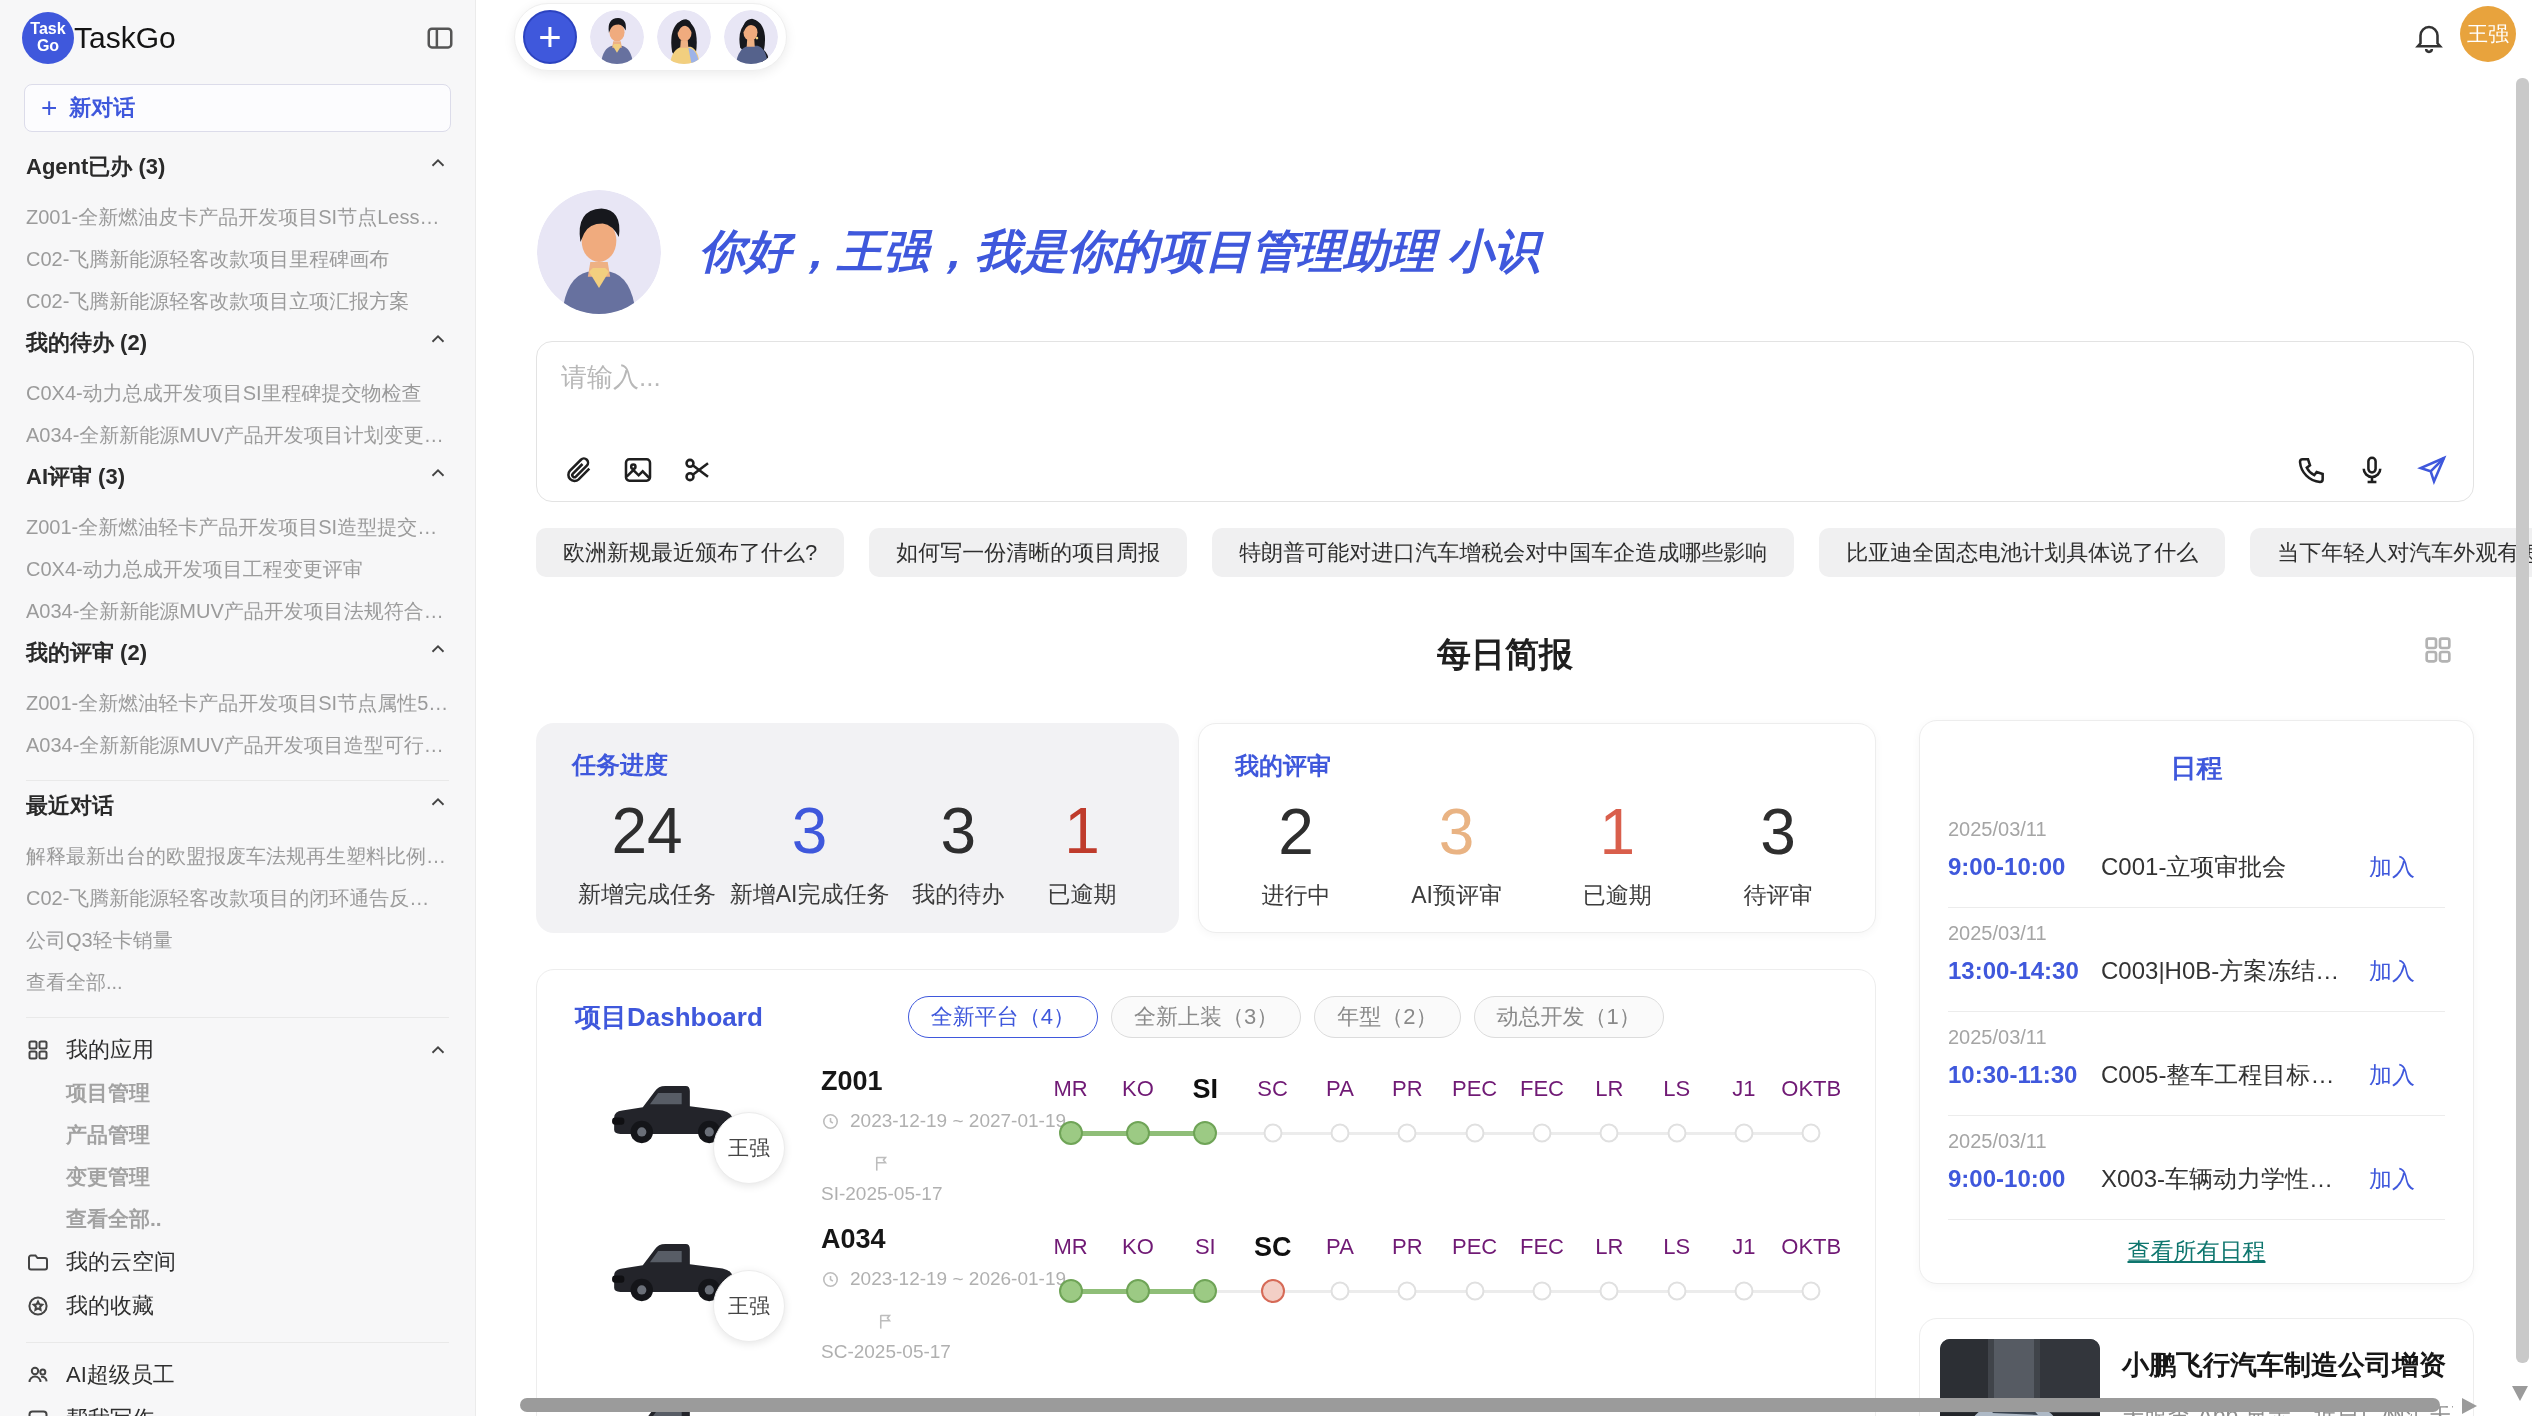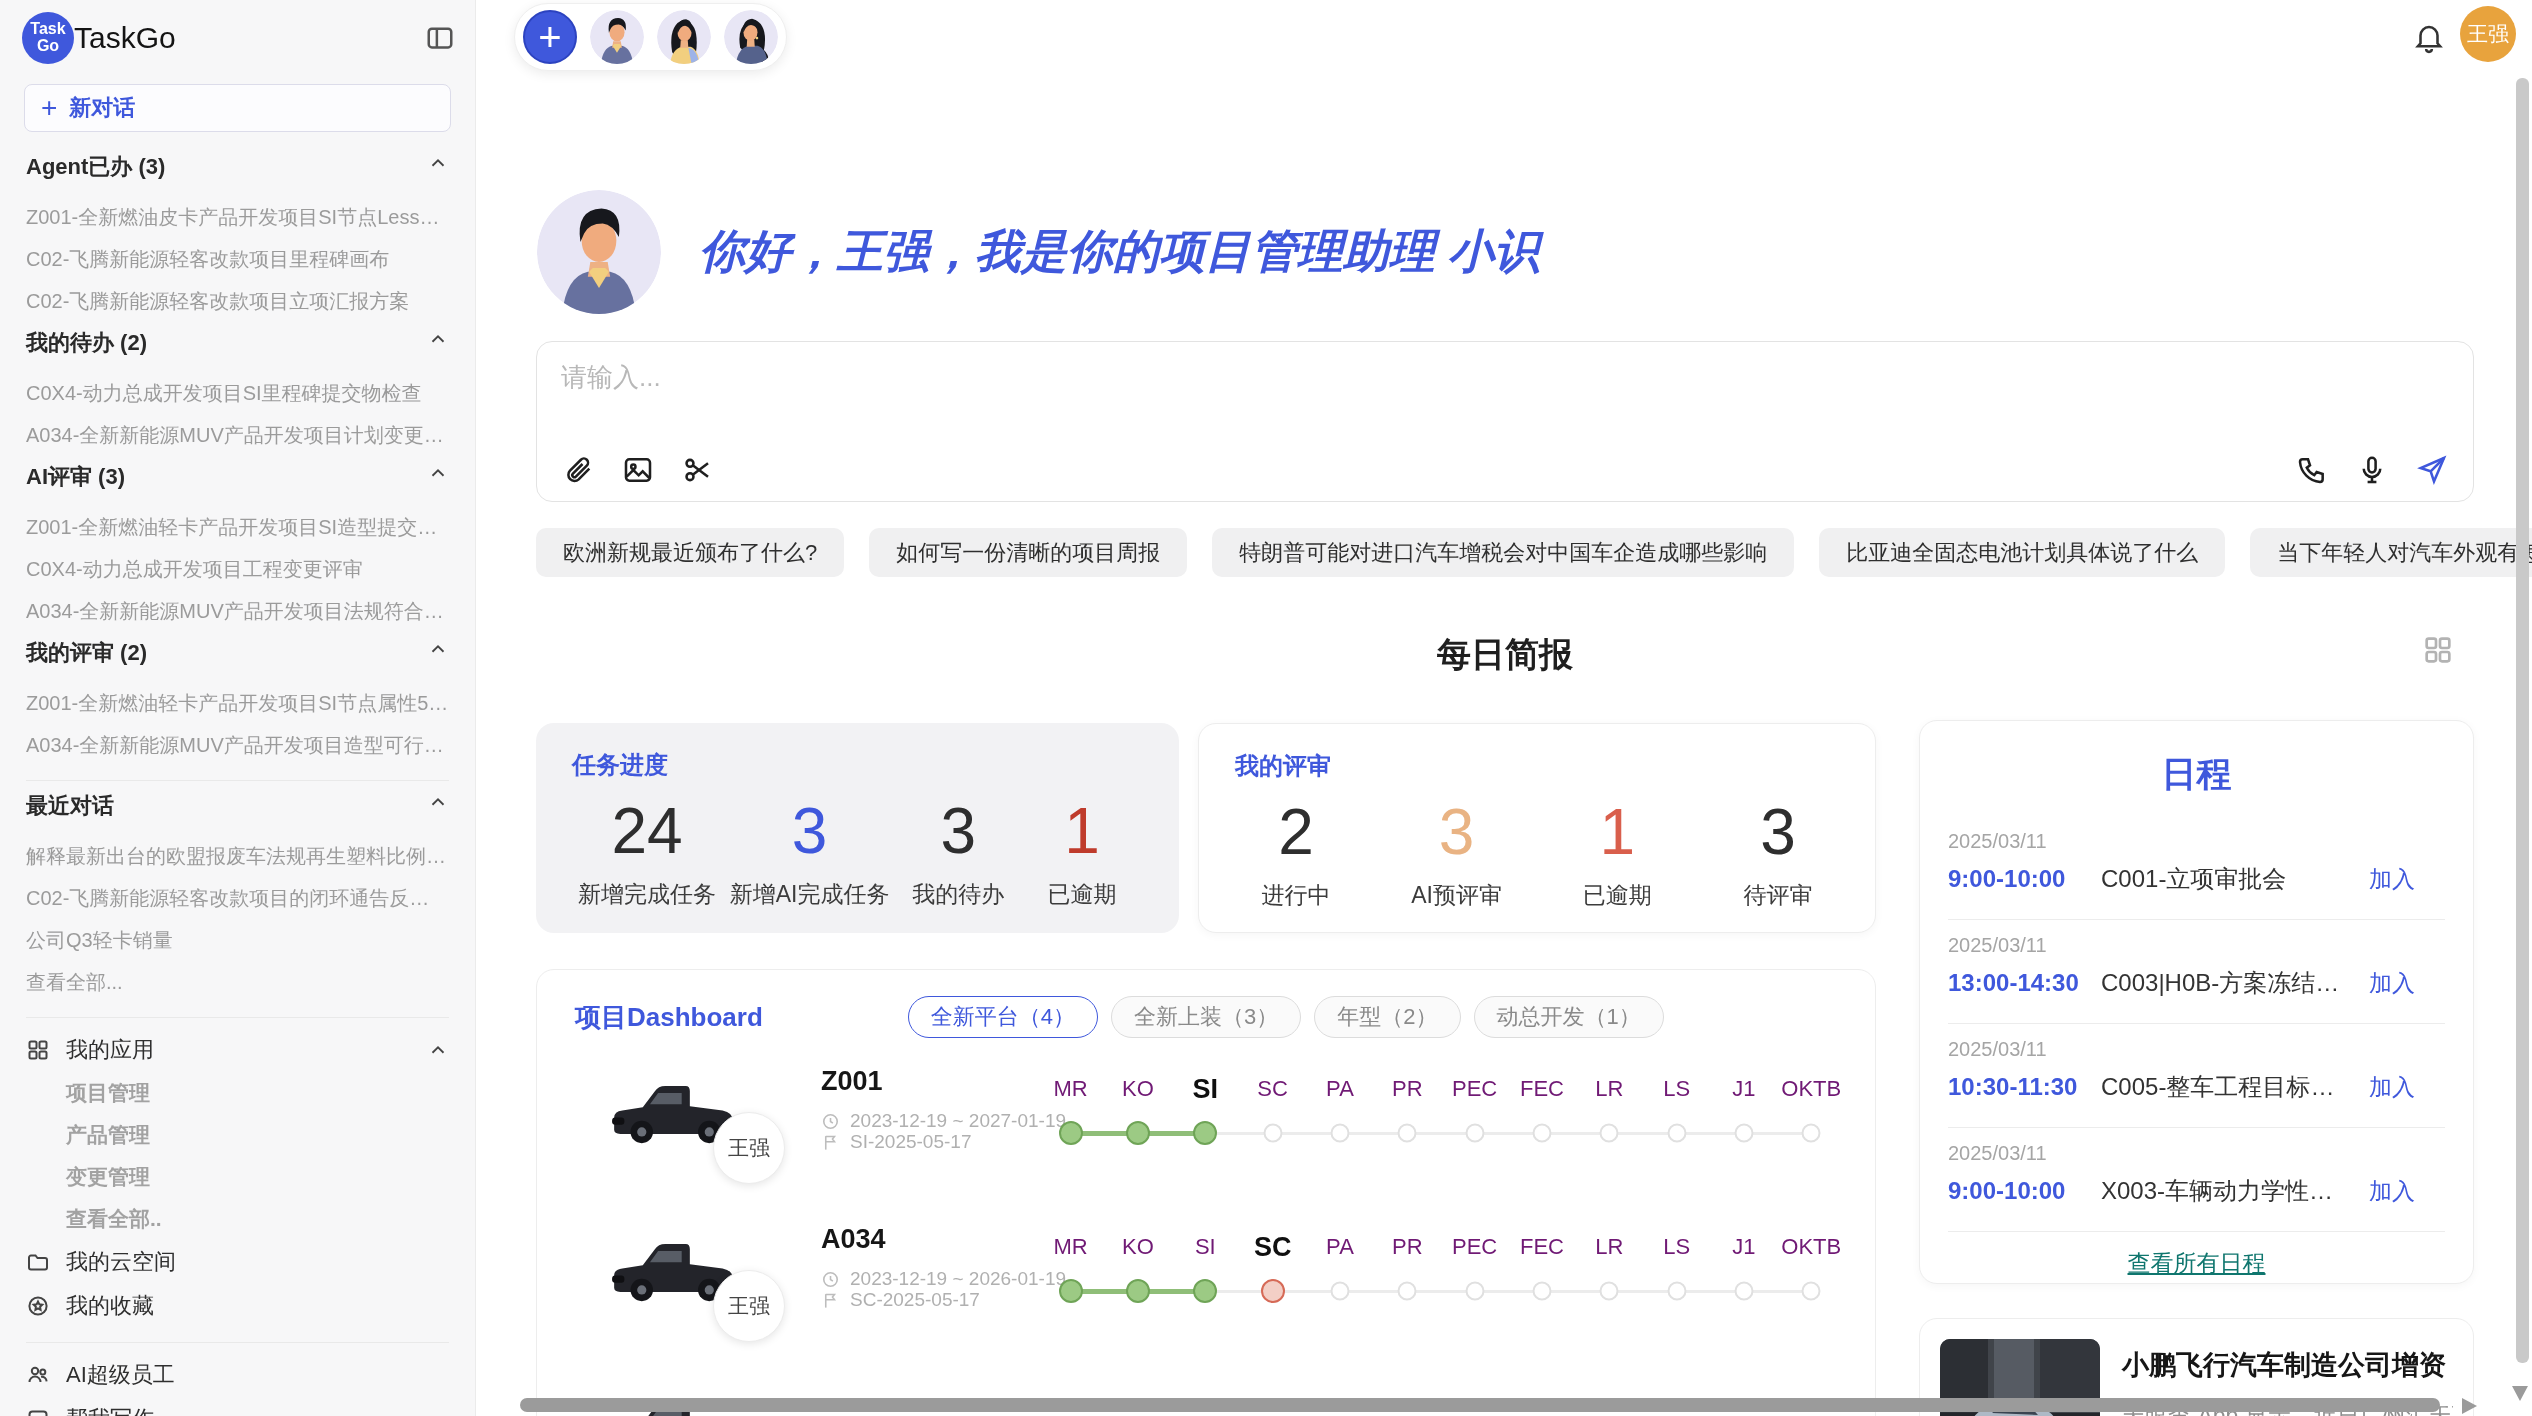--- a/index.html
+++ b/index.html
@@ -96,39 +96,39 @@
   .project-row { position:absolute; left:0; width:100%; height:120px; cursor:pointer; }
   .project-row.r1 { top:100px; } .project-row.r2 { top:258px; } .project-row.r3 { top:416px; }
   .car-img { position:absolute; left:71px; top:0; width:133px; height:87px; border-radius:10px;
     overflow:hidden; background:#fff; }
   .owner-badge { position:absolute; left:176px; top:42px; width:72px; height:72px; border-radius:50%;
     background:#fff; border:1px solid #ececec; box-shadow:0 2px 8px rgba(0,0,0,.10);
     display:flex; align-items:center; justify-content:center; font-size:21px; color:#444; }
   .proj-name { position:absolute; left:284px; top:-4px; font-size:27px; font-weight:700; color:#161616; }
   .proj-meta { position:absolute; left:284px; display:flex; align-items:center; gap:10px;
     font-size:19px; color:#b0b0b0; }
-  .proj-meta.dates { top:40px; } .proj-meta.flag { top:61px; }
+  .proj-meta.dates { top:40px; } .proj-meta.flag { top:84px;flex-direction:column; }
   .proj-meta svg { stroke:#bdbdbd; }
   .ms-track { position:absolute; left:500px; right:30px; top:0; height:120px; }
   .ms-line { position:absolute; top:62px; left:4.16%; right:4.16%; height:3px; background:#ececec; }
   .ms-line-done { position:absolute; top:61px; left:4.16%; width:16.67%; height:5px; background:#8fbe78; border-radius:3px; }
   .ms-cols { position:absolute; inset:0; display:flex; }
   .ms-col { width:8.333%; position:relative; display:flex; justify-content:center; }
   .ms-label { font-size:22px; color:#701a75; line-height:38px; }
   .ms-label.current { font-size:27px; color:#101010; font-weight:700; }
   .ms-dot { position:absolute; top:63px; left:50%; transform:translate(-50%,-50%); border-radius:50%; }
   .ms-dot.done { width:24px; height:24px; background:#9cca84; border:2px solid #6fa457; }
   .ms-dot.todo { width:19px; height:19px; background:#fff; border:2px solid #e0e0e0; }
   .ms-dot.alert { width:24px; height:24px; background:#f3cfc6; border:2px solid #d66a57; }
 
   
   .sched-card { position:absolute; left:1443px; top:720px; width:555px; height:564px; background:#fff;
     border:1px solid #ededed; border-radius:18px; box-shadow:0 2px 10px rgba(0,0,0,.04);
     padding:30px 28px 0 28px; }
-  .sched-title { text-align:center; font-size:35px; font-weight:600; color:#3f58dc; }
+  .sched-title { text-align:center; font-size:26px; font-weight:600; color:#3f58dc; }
   .sched-item { height:103px; padding-top:14px; }
   .sched-date { font-size:20px; color:#a5a5a5; }
   .sched-line2 { display:flex; align-items:center; margin-top:10px; padding-right:30px; }
   .sched-time { width:153px; font-size:24px; font-weight:700; color:#3f58dc; }
   .sched-name { flex:1; font-size:24px; color:#333; white-space:nowrap; overflow:hidden; text-overflow:ellipsis; }
   .sched-join { font-size:23px; color:#3f58dc; margin-left:14px; cursor:pointer; }
   .sched-div { border-top:1px solid #ececec; }
   .sched-footer { text-align:center; font-size:23px; color:#0f766e; padding:16px 0; cursor:pointer;text-decoration:underline; }
   .sched-list { margin-top:18px; }
 

